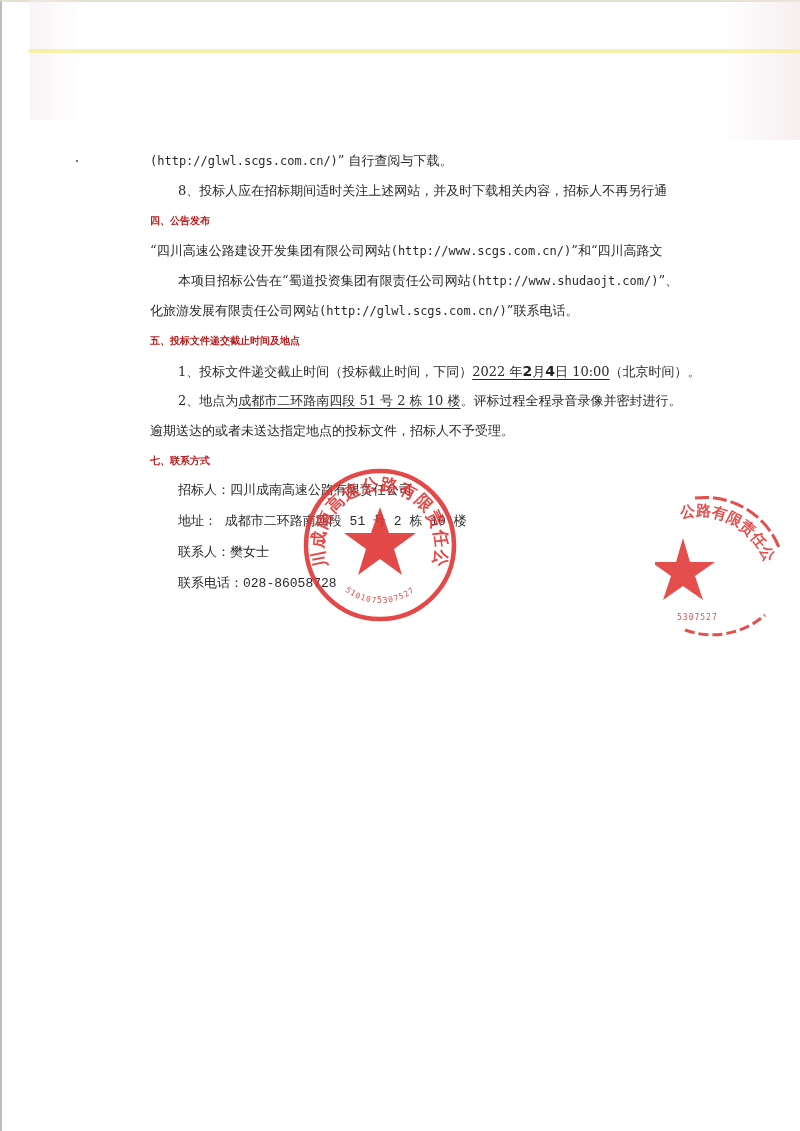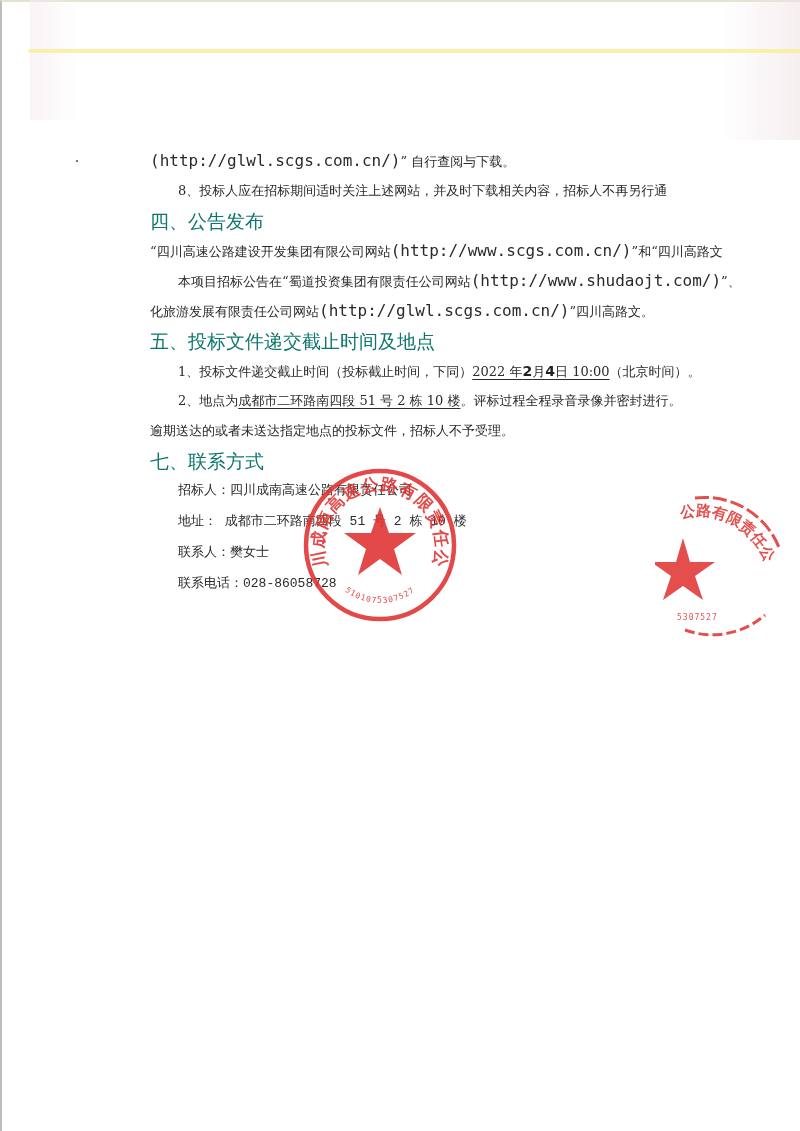--- a/index.html
+++ b/index.html
@@ -66,25 +66,25 @@
       font-size: 13px;
       line-height: 30px;
     }
     .line {
       white-space: nowrap;
       height: 30px;
     }
     .indent { padding-left: 28px; }
     .heading {
       font-family: "DejaVu Sans", "Liberation Sans", sans-serif;
-      font-weight: normal;
-      font-size: 19px;
-      color: #0f766e;
+      font-weight: bold;
+      font-size: 10px;
+      color: #b91c1c;
     }
-    .mono { font-family: "DejaVu Sans Mono", "Liberation Mono", monospace; font-size: 16px; }
+    .mono { font-family: "DejaVu Sans Mono", "Liberation Mono", monospace; font-size: 12px; }
     .u { text-decoration: underline; text-underline-offset: 3px; }
     .hand { font-family: "DejaVu Sans", sans-serif; font-weight: bold; font-size: 14px; color: #222; }
     .contact-line { padding-left: 28px; height: 31px; font-family: Liberation Mono, monospace; }
     .seal {
       position: absolute;
       pointer-events: none;
     }
   </style>
 </head>
 <body>
@@ -104,21 +104,21 @@
   <div class="line indent">8、投标人应在招标期间适时关注上述网站，并及时下载相关内容，招标人不再另行通</div>
 
   <div class="line heading">四、公告发布</div>
   <div class="line">
     <span>“四川高速公路建设开发集团有限公司网站</span><span class="mono">(http://www.scgs.com.cn/)</span><span>”和“四川高路文</span>
   </div>
   <div class="line indent">
     <span>本项目招标公告在“蜀道投资集团有限责任公司网站</span><span class="mono">(http://www.shudaojt.com/)</span><span>”、</span>
   </div>
   <div class="line">
-    <span>化旅游发展有限责任公司网站</span><span class="mono">(http://glwl.scgs.com.cn/)</span><span>”四川高路文。</span>
+    <span>化旅游发展有限责任公司网站</span><span class="mono">(http://glwl.scgs.com.cn/)</span><span>”联系电话。</span>
   </div>
 
   <div class="line heading">五、投标文件递交截止时间及地点</div>
   <div class="line indent">
     <span>1、投标文件递交截止时间（投标截止时间，下同）</span><span class="u"><span>2022 年</span><span class="hand">2</span><span>月</span><span class="hand">4</span><span>日 10:00</span></span><span>（北京时间）。</span>
   </div>
   <div class="line indent">
     <span>2、地点为</span><span class="u">成都市二环路南四段 51 号 2 栋 10 楼</span><span>。评标过程全程录音录像并密封进行。</span>
   </div>
   <div class="line">逾期送达的或者未送达指定地点的投标文件，招标人不予受理。</div>

